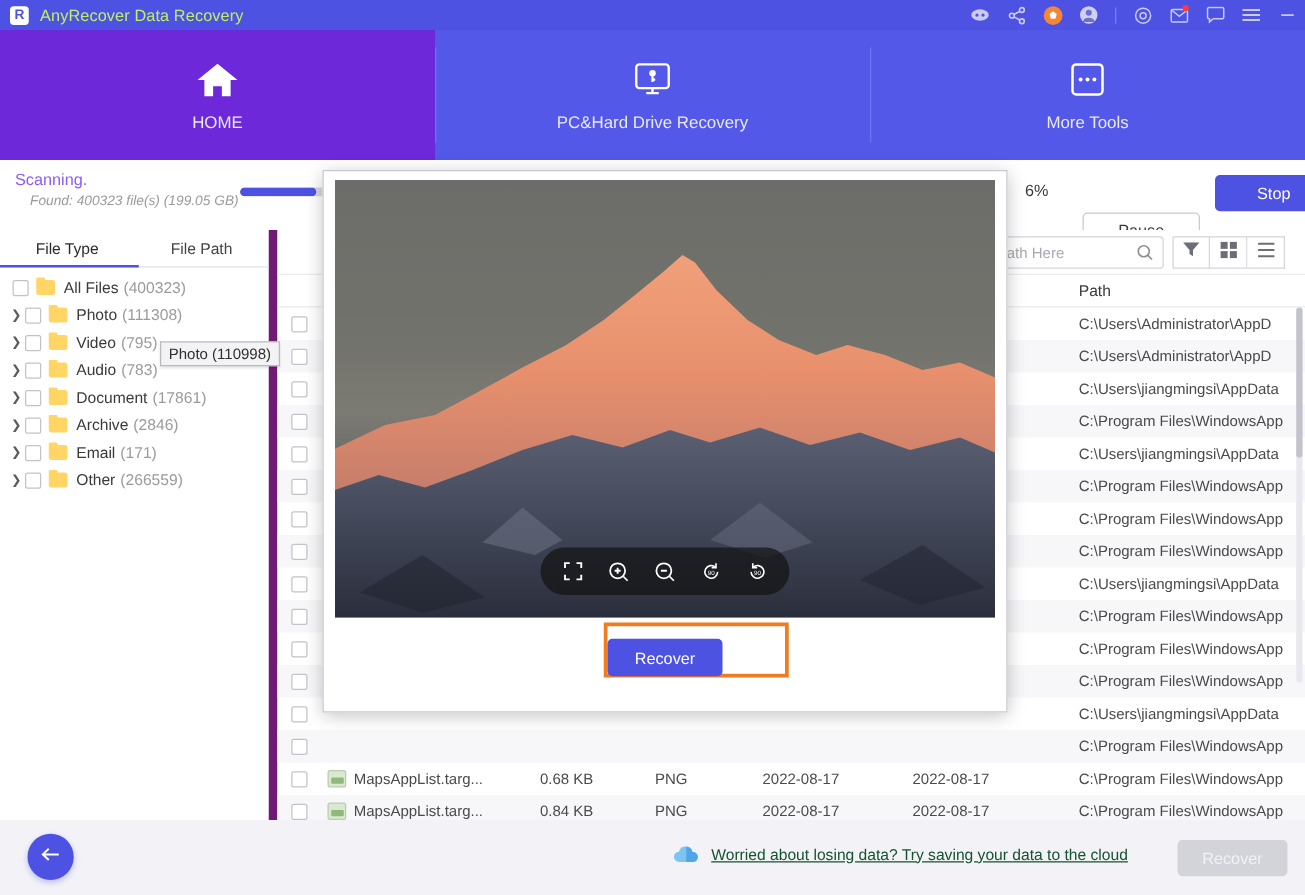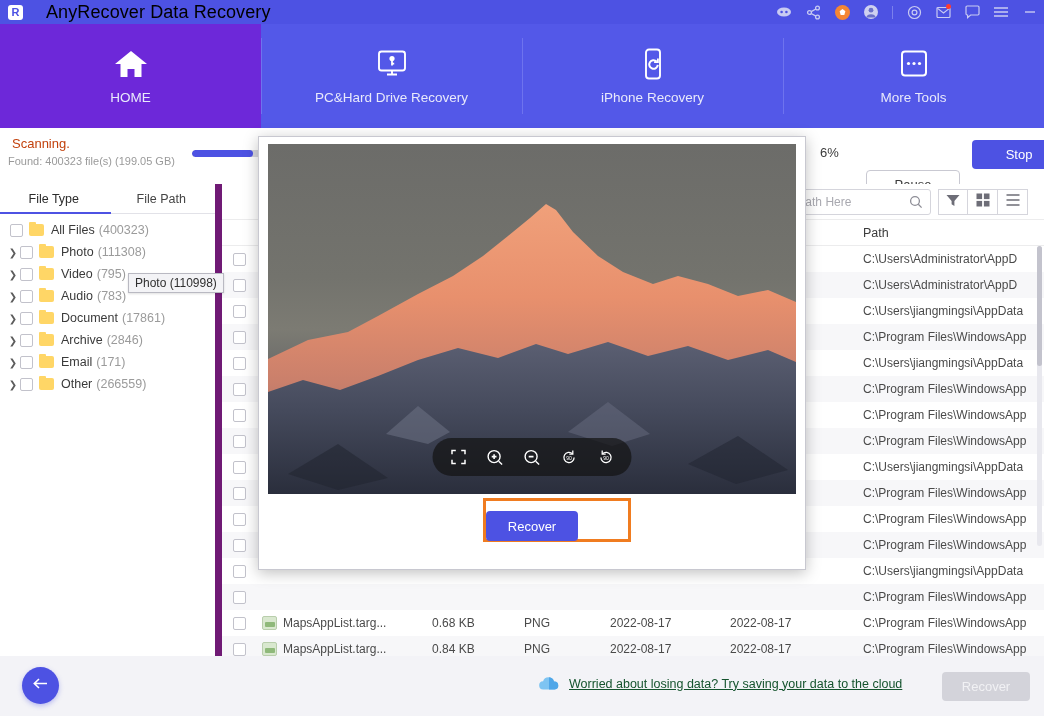--- a/index.html
+++ b/index.html
@@ -14,21 +14,21 @@
   
   .titlebar {
     position: absolute; top: 0; left: 0; width: 1044px; height: 24px;
     background: #4d52e3; display: flex; align-items: center;
   }
   .logo-mark {
     width: 15px; height: 15px; margin-left: 8px; border-radius: 3px;
     background: #fff; color: #4d52e3; font-size: 11px; font-weight: bold;
     display: flex; align-items: center; justify-content: center; line-height: 1;
   }
-  .app-title { color: #000000; font-size: 18px; margin-left: 23px; letter-spacing: .1px; }
+  .app-title { color: #bef264; font-size: 13px; margin-left: 9px; letter-spacing: .1px; }
   .tb-icons { position: absolute; right: 6px; top: 0; height: 24px; display: flex; align-items: center; gap: 13px; }
   .tb-ic { width: 16px; height: 16px; display: flex; align-items: center; justify-content: center;
            color: #c9cbf2; position: relative; }
   .tb-ic svg { display: block; }
   .tb-sep { width: 1px; height: 13px; background: #7b80ec; }
   .orange-dot { width: 15px; height: 15px; border-radius: 50%; background: #f58634; display: flex;
                 align-items: center; justify-content: center; }
   .red-dot { position: absolute; top: 0px; right: 0px; width: 5px; height: 5px; border-radius: 50%; background: #ff3b30; }
 
   
@@ -43,22 +43,22 @@
   .nav-item.active { background: #6d28d9; }
   .nav-item.active:after {
     content:""; position:absolute; left:0; top:8px; bottom:8px; width:0;
   }
   .nav-item .sep-l { position:absolute; left:0; top:14px; bottom:14px; width:1px; background:#6e73ee; }
   .nav-ico { height: 34px; display: flex; align-items: center; justify-content: center; }
   .nav-ico svg { display: block; }
 
   
   .scanbar { position: absolute; top: 128px; left: 0; width: 1044px; height: 56px; background: #fff; }
-  .scan-title { position: absolute; left: 12px; top: 8px; font-size: 13px; color: #c2410c; }
-  .scan-sub { position: absolute; left: 8px; top: 27px; font-size: 11px; color: #9a9a9a; }
+  .scan-title { position: absolute; left: 12px; top: 8px; font-size: 13px; color: #8b5cf6; }
+  .scan-sub { position: absolute; left: 24px; top: 27px; font-size: 11px; color: #9a9a9a; font-style: italic; }
   .progress-track {
     position: absolute; left: 192px; top: 150px; width: 118px; height: 7px;
     background: #d8d8dd; border-radius: 4px; overflow: hidden;
   }
   .progress-fill { height: 100%; background: #4d52e3; border-radius: 4px; }
   .progress-pct { position: absolute; left: 820px; top: 145px; font-size: 13px; color: #3b3b3b; }
   .btn-pause {
     position: absolute; left: 866px; top: 140px; width: 94px; height: 29px;
     border: 1px solid #c9c9d2; border-radius: 4px; background: #fff; color: #3b3b3b;
     font-size: 13px; display: flex; align-items: center; justify-content: center; cursor: pointer;
@@ -269,31 +269,20 @@
         <svg width="32" height="30" viewBox="0 0 32 30" fill="none" stroke="#fff" stroke-width="1.9">
           <rect x="3" y="2.5" width="26" height="19" rx="2.5"></rect>
           <path d="M11 25.5 H21 M16 21.5 V25.5"></path>
           <circle cx="16" cy="9.5" r="2.6" fill="#fff" stroke="none"></circle>
           <path d="M16 12 V16.5 M16 14.6 H18.2" stroke="#fff" stroke-width="1.8"></path>
         </svg>
       </span>
       <span>PC&amp;Hard Drive Recovery</span>
     </div>
 
-    <div class="nav-item">
-      <span class="sep-l"></span>
-      <span class="nav-ico">
-        <svg width="26" height="32" viewBox="0 0 26 32" fill="none" stroke="#fff" stroke-width="1.9">
-          <rect x="6" y="1.5" width="14" height="29" rx="3"></rect>
-          <path d="M16.6 13.5 a4.3 4.3 0 1 0 1.2 3.4" stroke-width="2"></path>
-          <path d="M17.9 10.4 L17.9 14.2 L14.1 14.2" stroke-width="1.8"></path>
-        </svg>
-      </span>
-      <span>iPhone Recovery</span>
-    </div>
 
     <div class="nav-item">
       <span class="sep-l"></span>
       <span class="nav-ico">
         <svg width="32" height="30" viewBox="0 0 32 30" fill="none" stroke="#fff" stroke-width="2">
           <rect x="4" y="2.5" width="24" height="24" rx="3"></rect>
           <circle cx="10.5" cy="14.5" r="1.6" fill="#fff" stroke="none"></circle>
           <circle cx="16" cy="14.5" r="1.6" fill="#fff" stroke="none"></circle>
           <circle cx="21.5" cy="14.5" r="1.6" fill="#fff" stroke="none"></circle>
         </svg>

